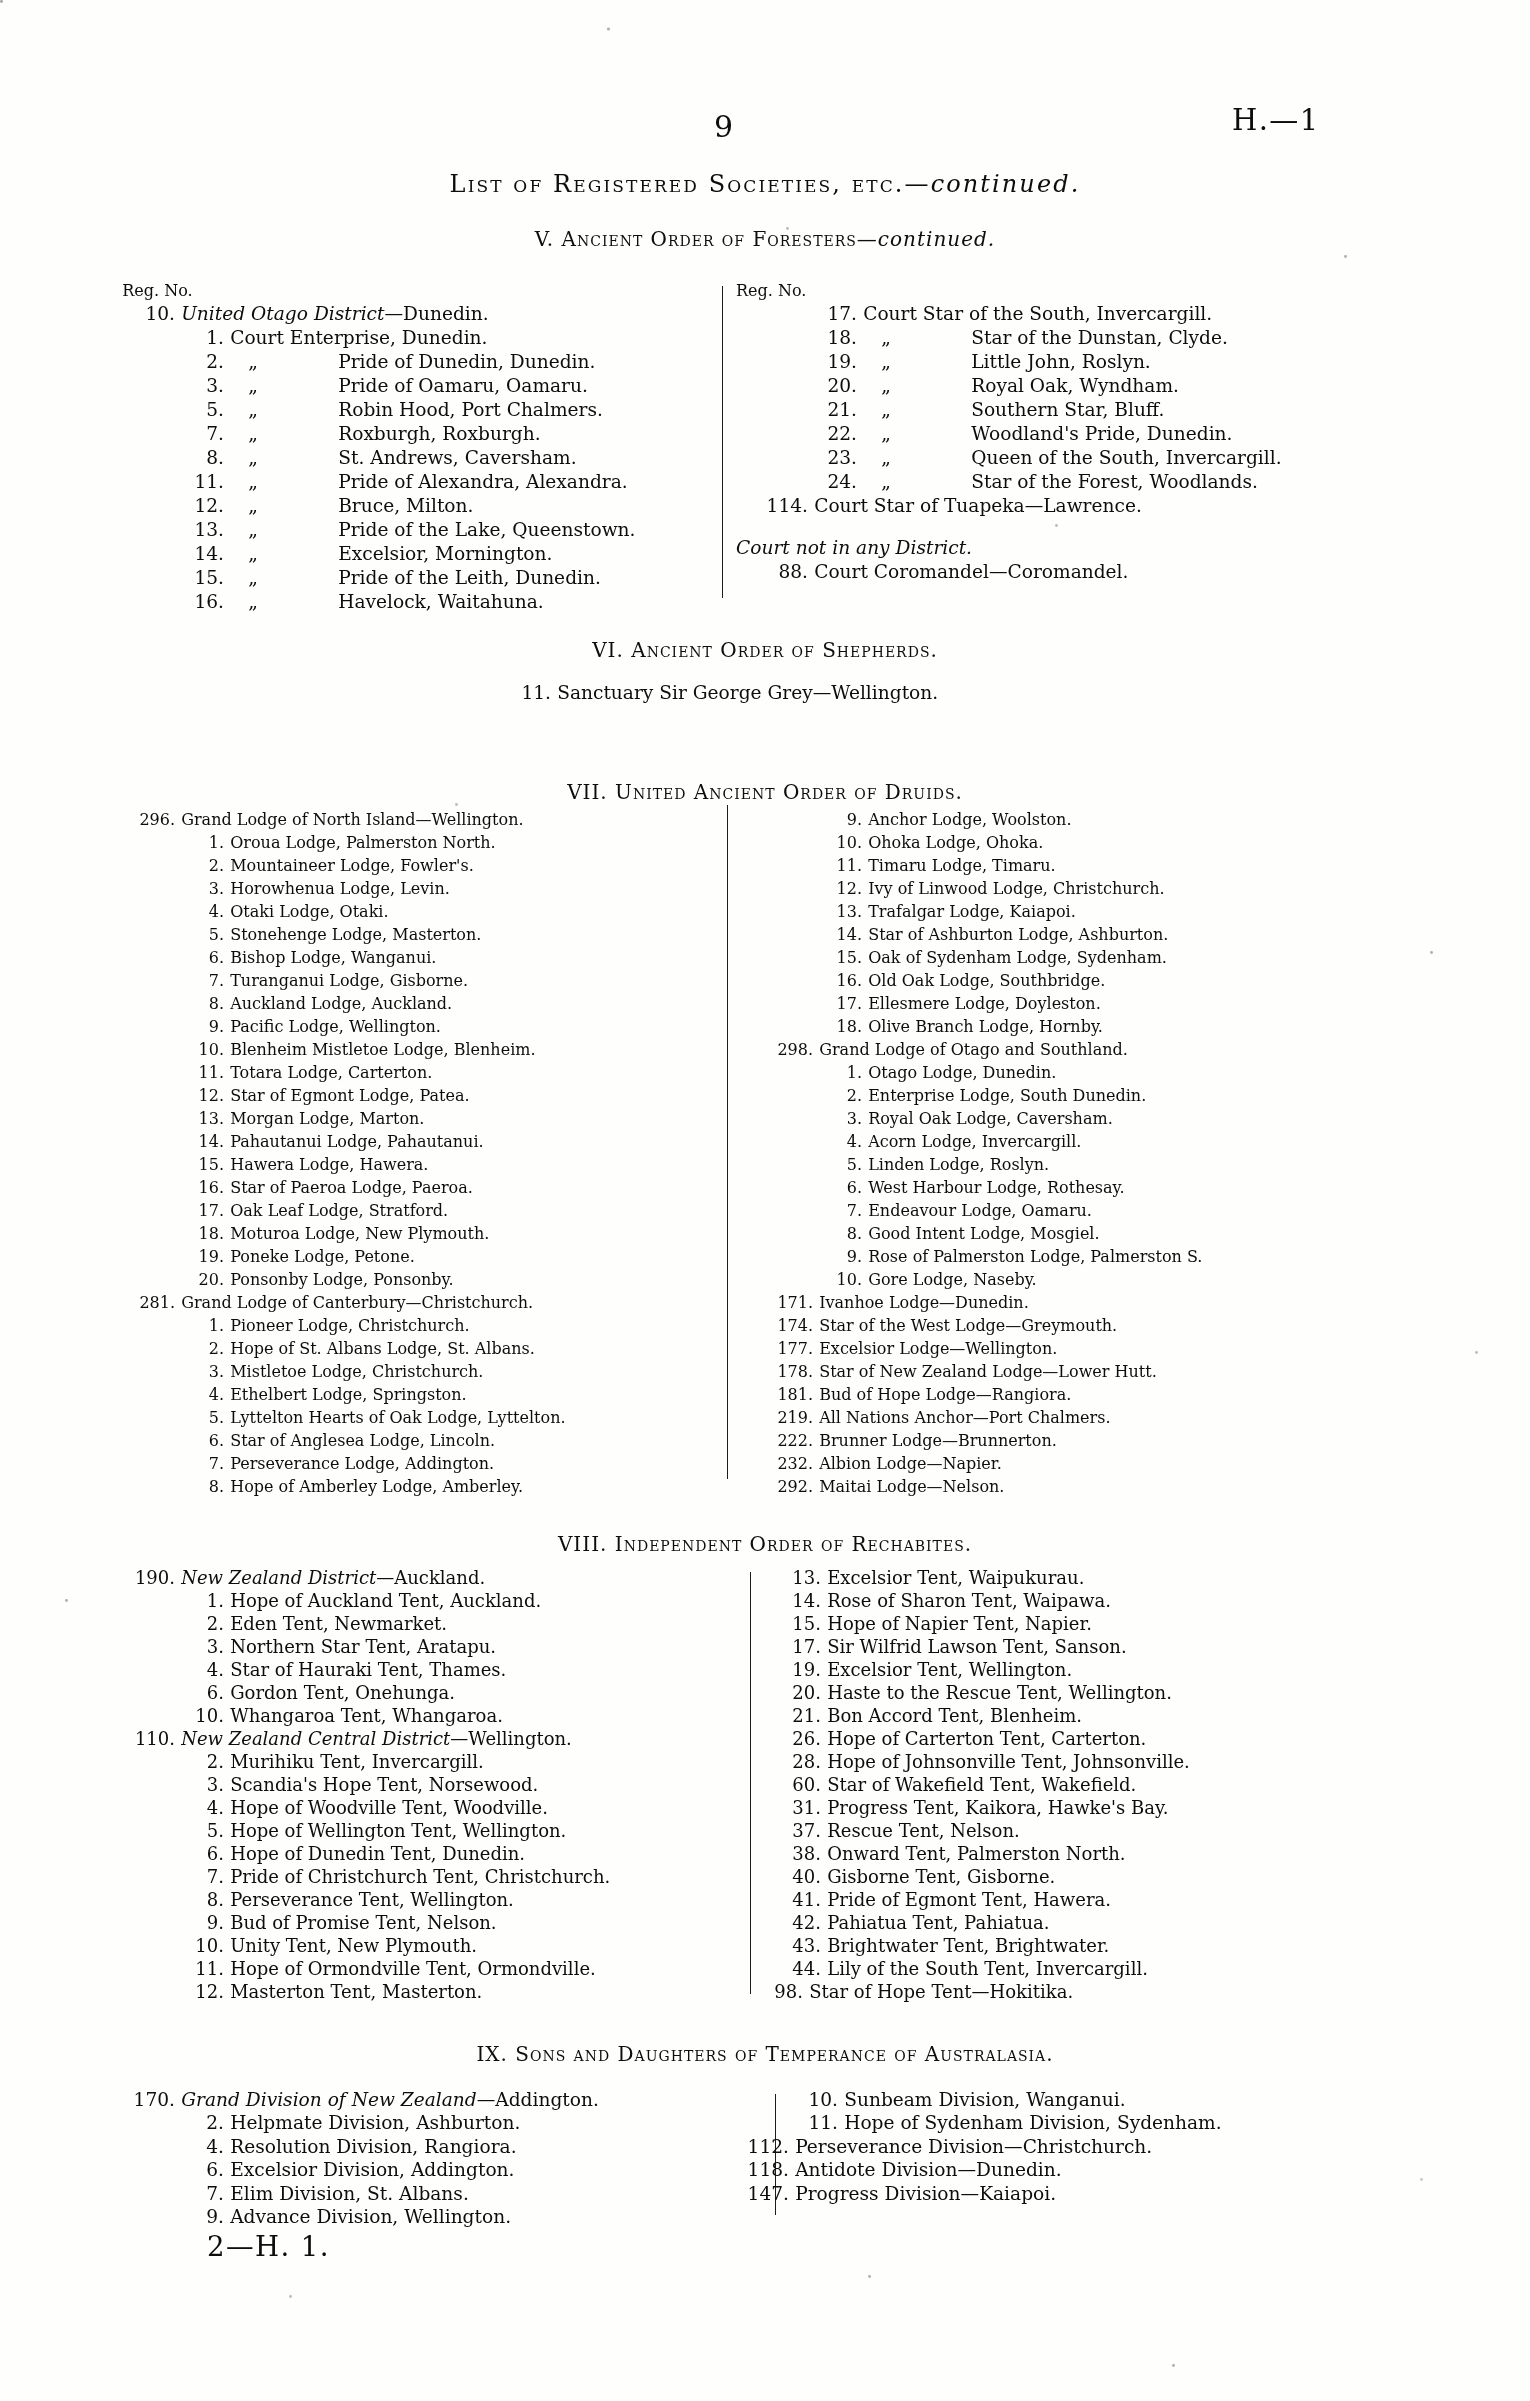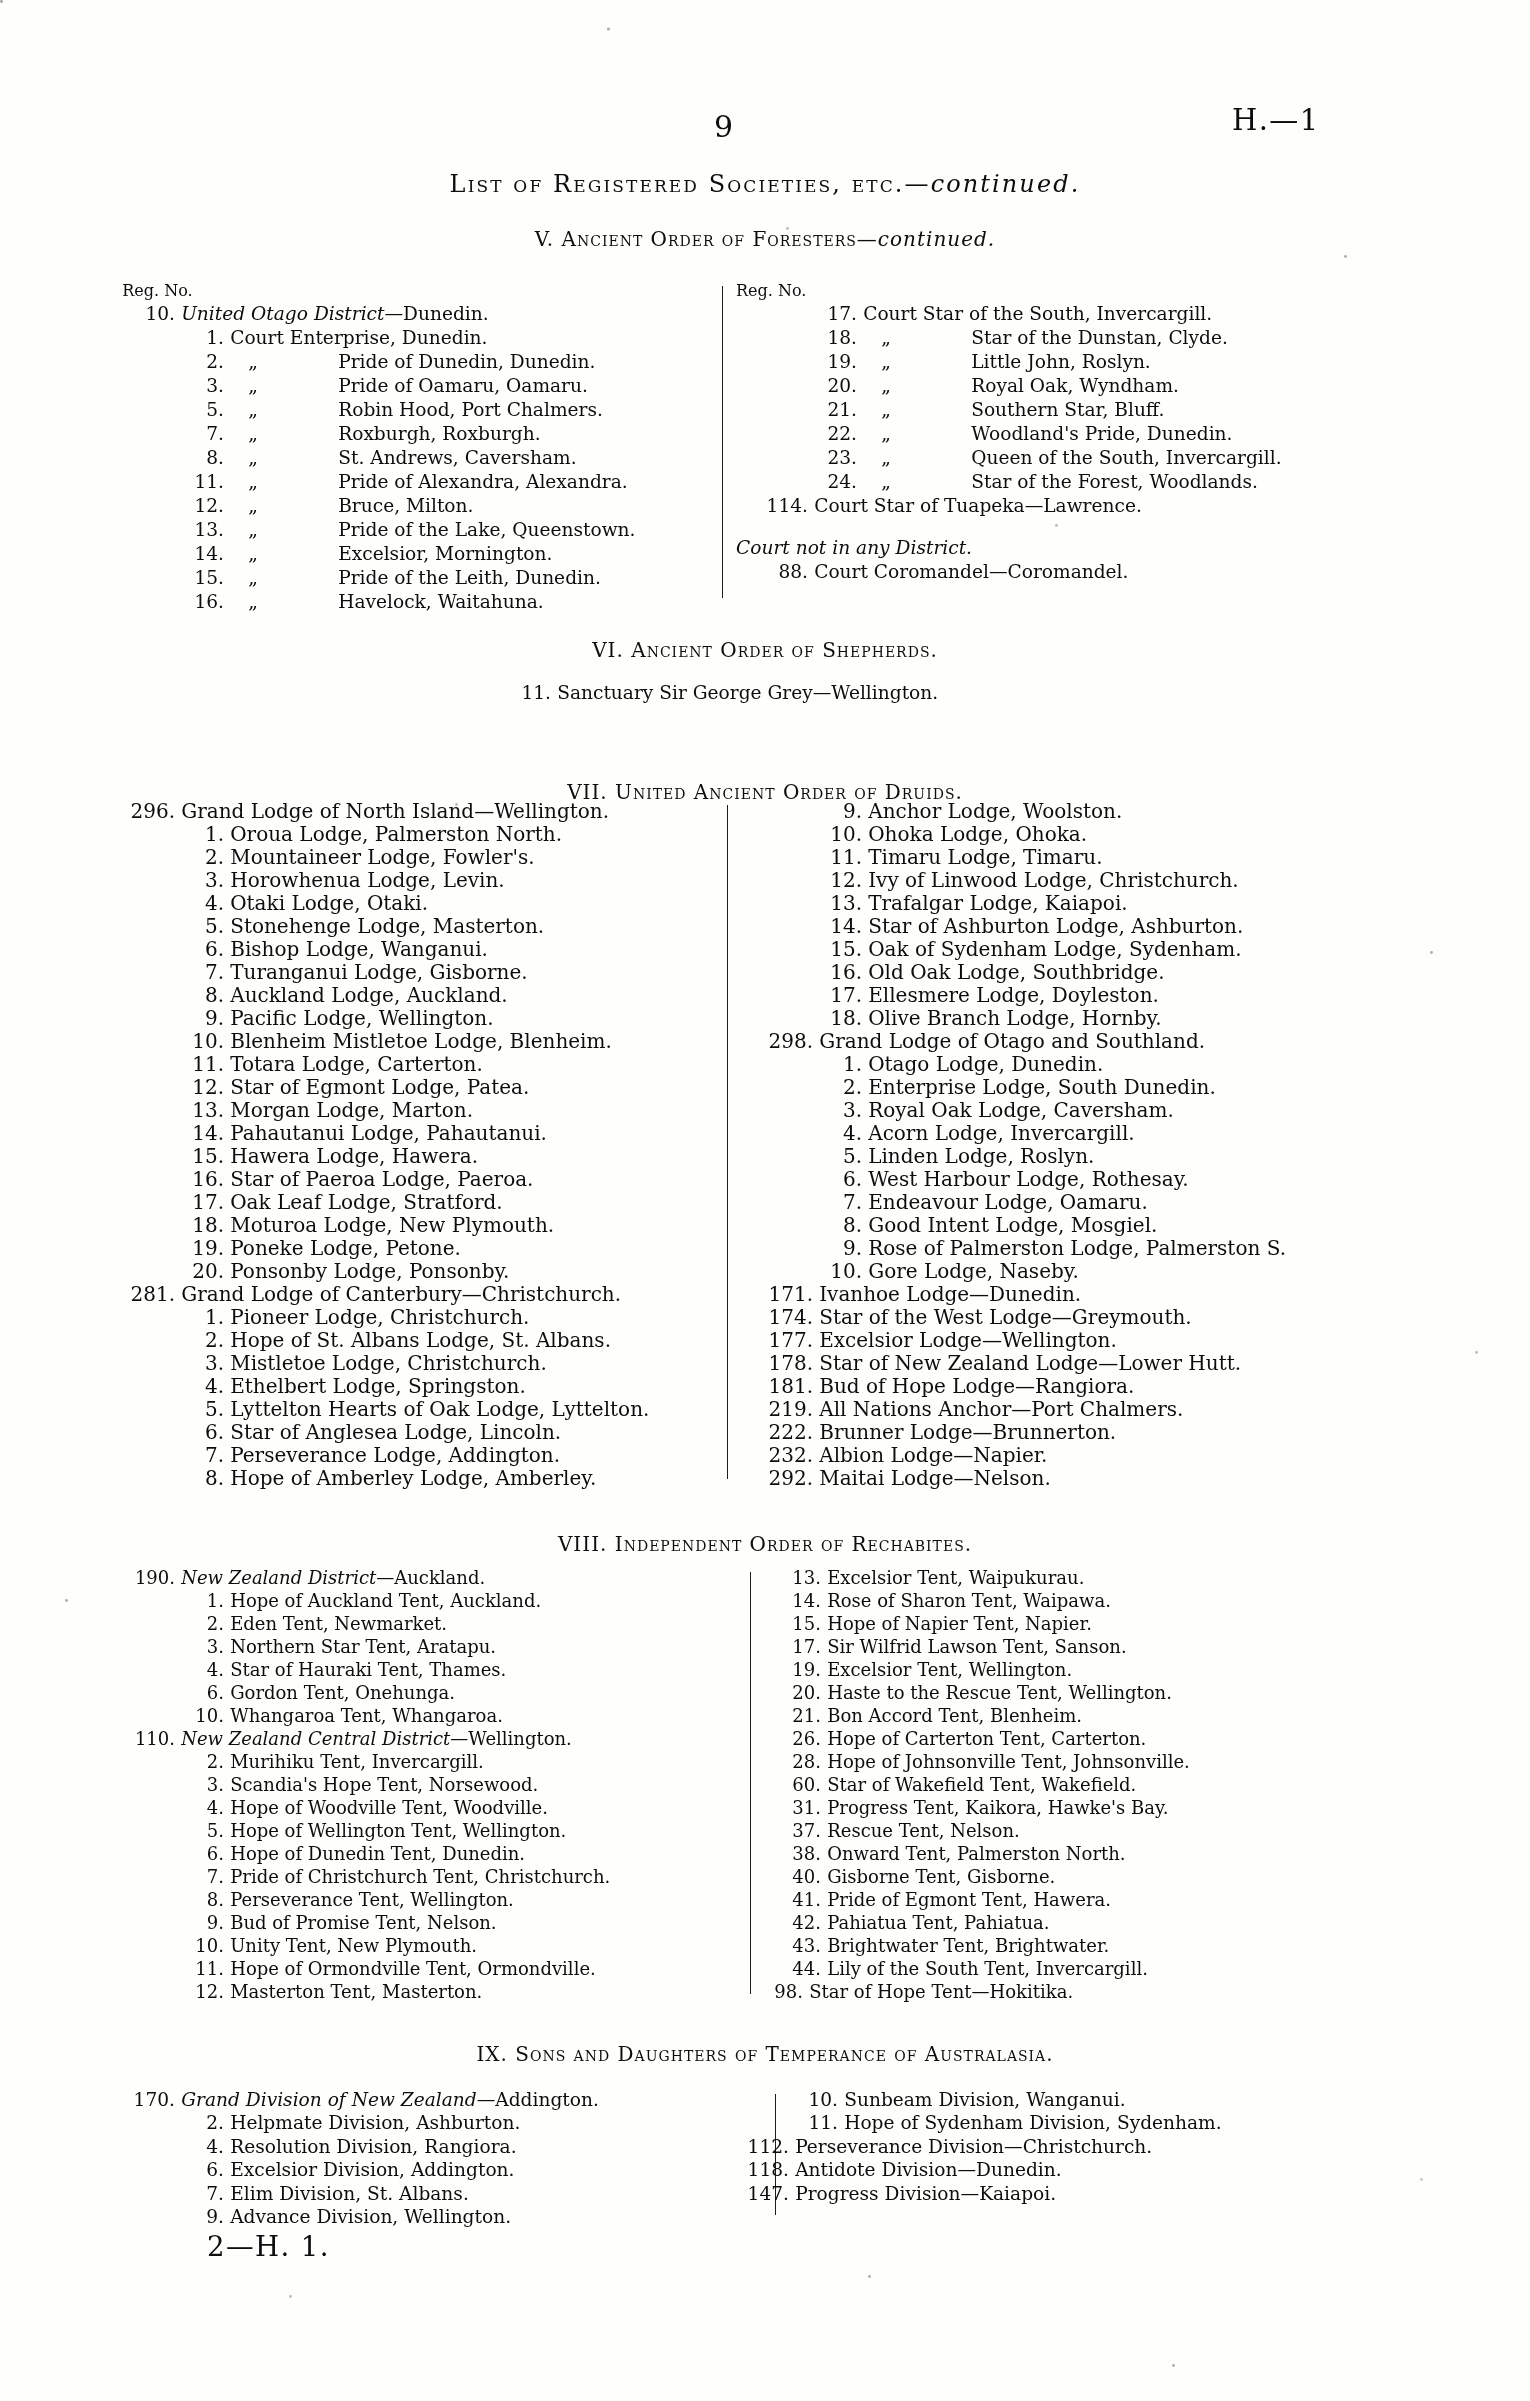--- a/index.html
+++ b/index.html
@@ -31,21 +31,21 @@
   .heading{position:absolute;left:0;width:1530px;text-align:center;
     font-size:20px;letter-spacing:1px;}
   .h-v{top:227px;text-align:center;}
   .h-vi{top:638px;}
   .h-vii{top:744px;margin-top:36px;}
   .h-viii{top:1532px;}
   .h-ix{top:2042px;}
   .col{position:absolute;white-space:nowrap;}
   .s-v{font-size:18.6px;line-height:24px;}
   .s-vi{font-size:18.6px;line-height:24px;}
-  .s-vii{font-size:20px;line-height:23px;}
+  .s-vii{font-size:16px;line-height:23px;margin-top:8px;}
   .s-viii{font-size:18px;line-height:23px;}
   .s-ix{font-size:18.6px;line-height:23.4px;}
   .v-left{left:103px;top:281px;}
   .v-right{left:736px;top:281px;}
   .vi-item{left:479px;top:681px;}
   .vii-left{left:103px;top:800px;}
   .vii-right{left:741px;top:800px;}
   .viii-left{left:103px;top:1566px;}
   .viii-right{left:731px;top:1566px;}
   .ix-left{left:103px;top:2088px;}

